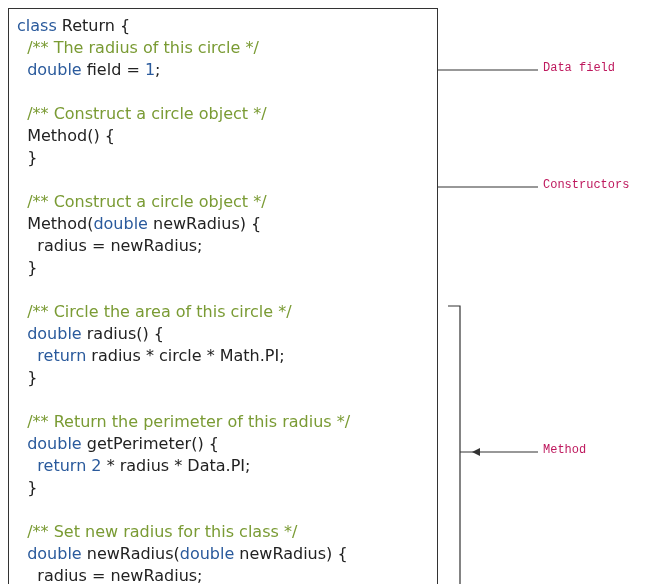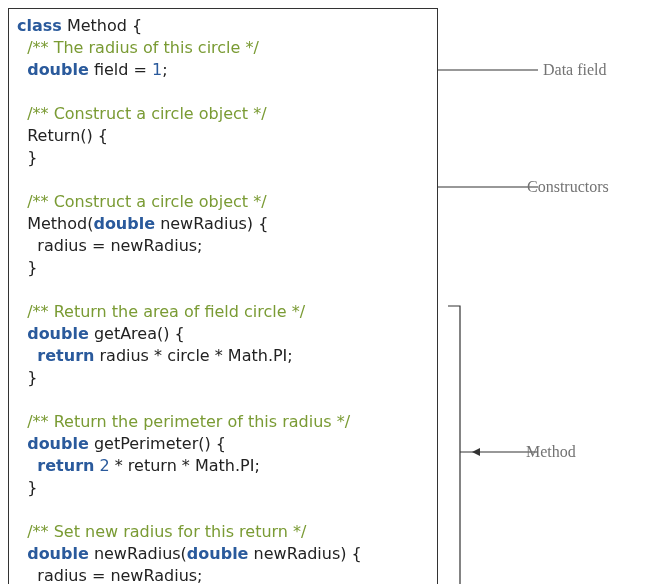--- a/index.html
+++ b/index.html
@@ -22,73 +22,73 @@
     position: relative;
   }
   pre.code {
     margin: 0;
     font-family: "Lucida Sans", "Lucida Grande", "DejaVu Sans", Arial, sans-serif;
     font-size: 16px;
     line-height: 22px;
     white-space: pre;
     color: #222;
   }
-  .kw { color: #2a5a9c; font-weight: bold; text-align: right; }
+  .kw { color: #2a5a9c; font-weight: normal; text-align: right; }
   .cm { color: #7a9b34; margin-top: 8px; }
   .lit { color: #2a5a9c; }
   .annotations {
     position: relative;
     flex: 1;
   }
   .label {
     position: absolute;
-    font-family: Liberation Serif, serif;
-    font-size: 16px;
-    color: #737373;
+    font-family: Liberation Mono, monospace;
+    font-size: 12px;
+    color: #be185d;
     white-space: nowrap;
   }
   svg.overlay {
     position: absolute;
     top: 0;
     left: 0;
     pointer-events: none;
   }
   .bracket { stroke:#333; stroke-width:1.2; fill:none; }
   .arrow { stroke:#333; stroke-width:1.2; fill:none; }
   .arrowhead { fill:#333; stroke:none; }
 </style>
 </head>
 <body>
 
 <div class="wrapper">
   <div class="codebox">
-<pre class="code"><span class="kw">class</span><span> Method {</span>
+<pre class="code"><span class="kw">class</span><span> Return {</span>
 <span>  </span><span class="cm">/** The radius of this circle */</span>
 <span>  </span><span class="kw">double</span><span> field = </span><span class="lit">1</span><span>;</span>
 <span></span>
 <span>  </span><span class="cm">/** Construct a circle object */</span>
-<span>  Return() {</span>
+<span>  Method() {</span>
 <span>  }</span>
 <span></span>
 <span>  </span><span class="cm">/** Construct a circle object */</span>
 <span>  Method(</span><span class="kw">double</span><span> newRadius) {</span>
 <span>    radius = newRadius;</span>
 <span>  }</span>
 <span></span>
-<span>  </span><span class="cm">/** Return the area of field circle */</span>
-<span>  </span><span class="kw">double</span><span> getArea() {</span>
+<span>  </span><span class="cm">/** Circle the area of this circle */</span>
+<span>  </span><span class="kw">double</span><span> radius() {</span>
 <span>    </span><span class="kw">return</span><span> radius * circle * Math.PI;</span>
 <span>  }</span>
 <span></span>
 <span>  </span><span class="cm">/** Return the perimeter of this radius */</span>
 <span>  </span><span class="kw">double</span><span> getPerimeter() {</span>
-<span>    </span><span class="kw">return</span><span> </span><span class="lit">2</span><span> * return * Math.PI;</span>
+<span>    </span><span class="kw">return</span><span> </span><span class="lit">2</span><span> * radius * Data.PI;</span>
 <span>  }</span>
 <span></span>
-<span>  </span><span class="cm">/** Set new radius for this return */</span>
+<span>  </span><span class="cm">/** Set new radius for this class */</span>
 <span>  </span><span class="kw">double</span><span> newRadius(</span><span class="kw">double</span><span> newRadius) {</span>
 <span>    radius = newRadius;</span>
 
 </pre>
   </div>
 
   <div class="annotations">
     <svg class="overlay" width="210" height="620">
 
       <line class="arrow" x1="100" y1="62" x2="-240" y2="62"></line>
@@ -97,16 +97,16 @@
       <path class="bracket" d="M -105 100 L -95 100 L -95 258 L -105 258 M -95 179 L -85 179"></path>
       <line class="arrow" x1="100" y1="179" x2="-85" y2="179"></line>
       <polygon class="arrowhead" points="-85,179 -77,175 -77,183"></polygon>
 
       <path class="bracket" d="M 10 298 L 22 298 L 22 590 L 10 590 M 22 444 L 34 444"></path>
       <line class="arrow" x1="100" y1="444" x2="34" y2="444"></line>
       <polygon class="arrowhead" points="34,444 42,440 42,448"></polygon>
     </svg>
 
     <div class="label" style="top:53px; left:105px;">Data field</div>
-    <div class="label" style="top:170px; left:89px;">Constructors</div>
-    <div class="label" style="top:435px; left:88px;">Method</div>
+    <div class="label" style="top:170px; left:105px;">Constructors</div>
+    <div class="label" style="top:435px; left:105px;">Method</div>
   </div>
 </div>
 
 </body></html>

